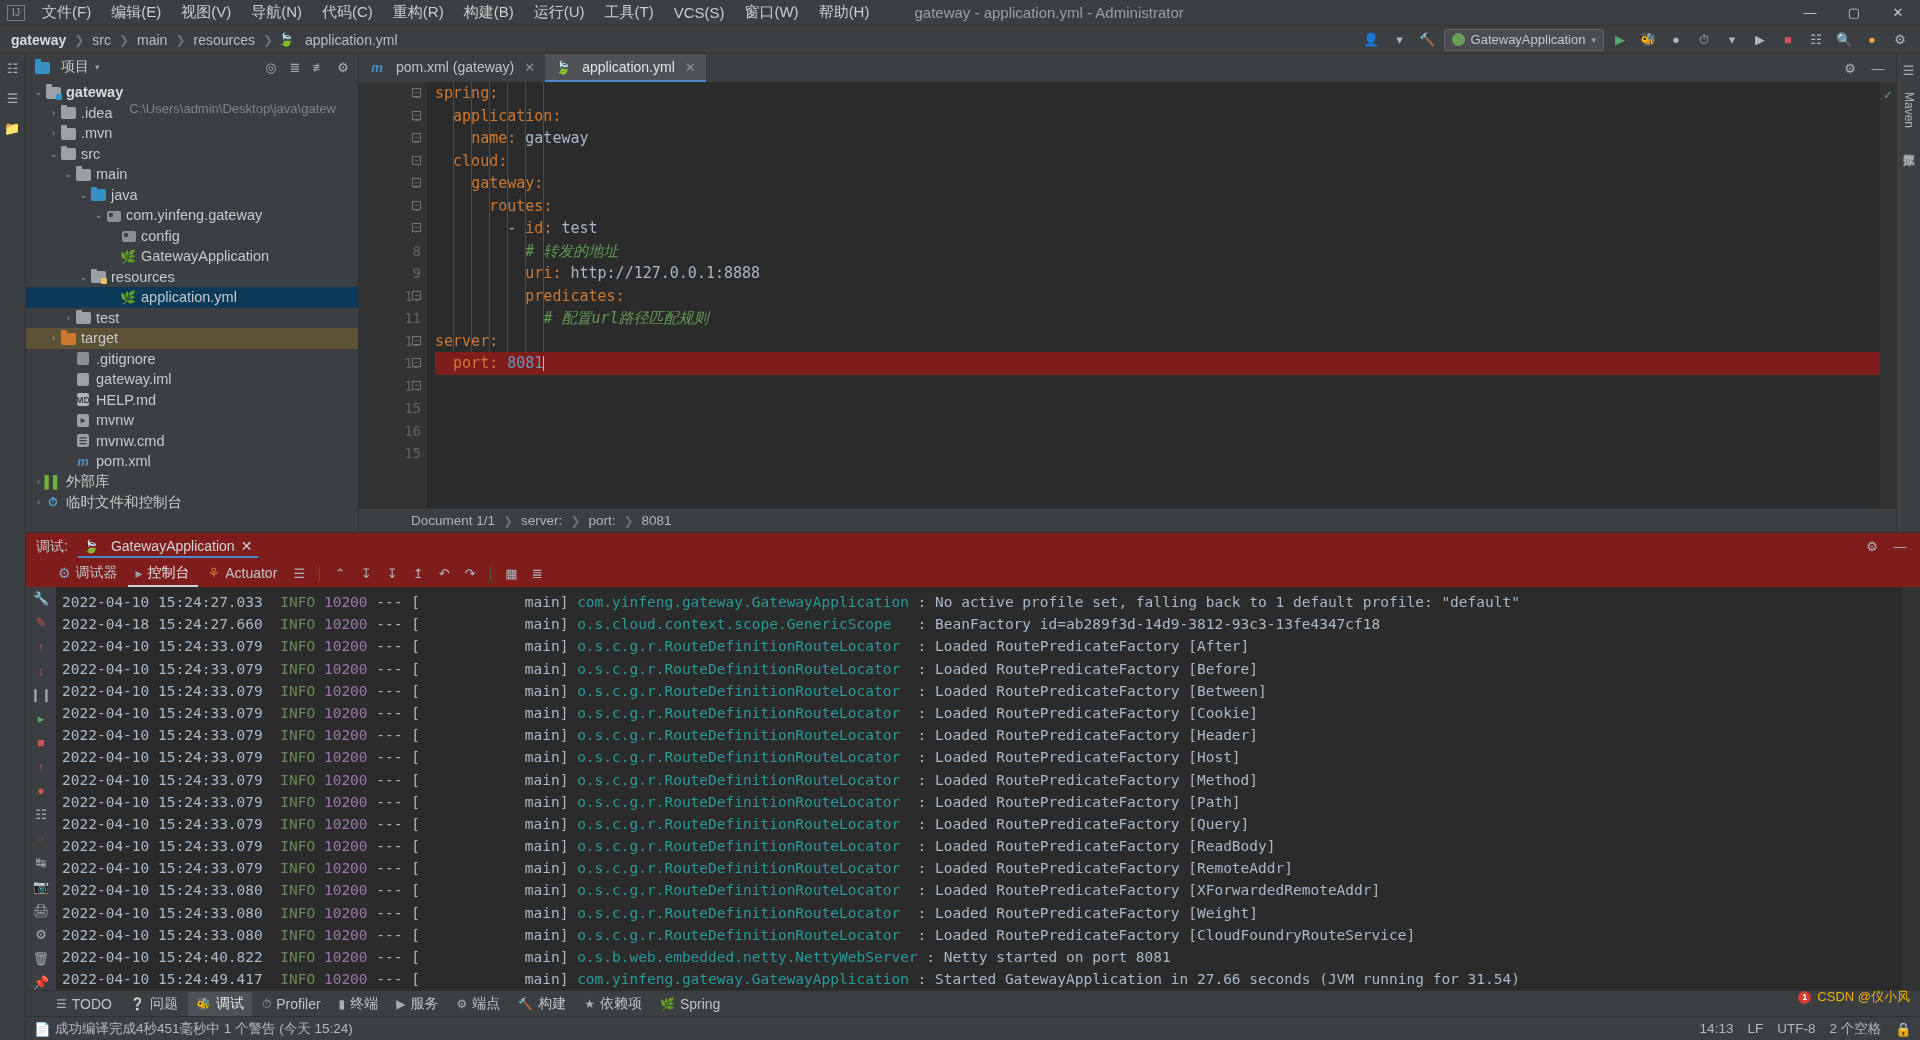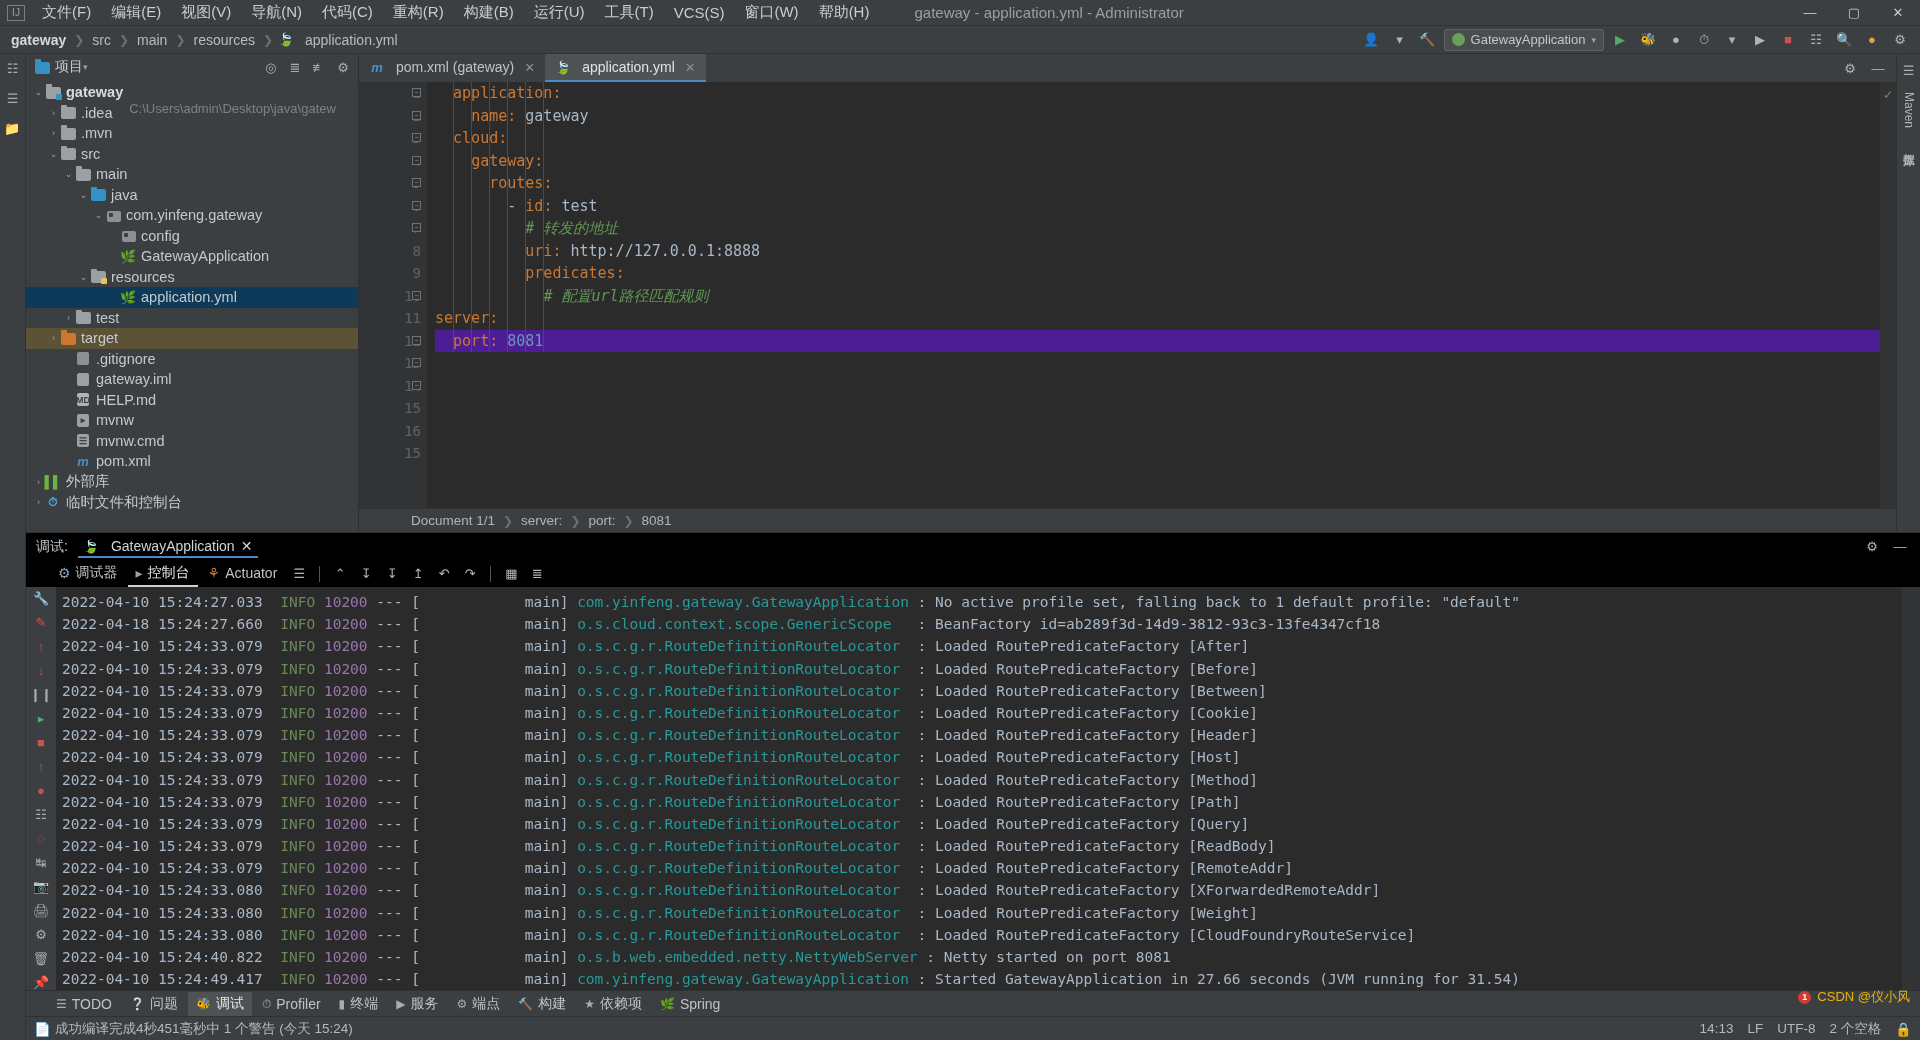--- a/index.html
+++ b/index.html
@@ -38,21 +38,21 @@
   .main { flex:1; display:flex; min-height:0; }
   .left-rail { width:26px; background:#3c3f41; border-right:1px solid #323232;
                display:flex; flex-direction:column; align-items:center; padding-top:4px; gap:10px;}
   .rail-ic { width:20px;height:20px;display:flex;align-items:center;justify-content:center;color:#a9adb0;font-size:13px;}
 
   .content-col { flex:1; display:flex; flex-direction:column; min-width:0; }
   .upper { display:flex; flex:0 0 478px; min-height:0; }
 
   
   .project { width:333px; background:#3c3f41; display:flex; flex-direction:column; border-right:1px solid #2e3133;}
-  .proj-head { height:26px; display:flex; align-items:center; padding:0 4px 0 8px; flex:0 0 26px;}
+  .proj-head { height:26px; display:flex; align-items:center; padding:0 4px 0 8px; gap:6px; flex:0 0 26px;}
   .proj-title { font-size:14px; color:#c5c9cc; }
   .chev-small { font-size:9px; color:#9aa0a4; }
   .proj-head-icons { margin-left:auto; display:flex; gap:2px; }
   .phi { width:22px;height:20px;display:flex;align-items:center;justify-content:center;color:#a9adb0;font-size:13px;border-radius:3px;}
   .tree { flex:1; overflow:hidden; background:#3c3f41; font-size:14.5px; padding-top:2px;}
   .row { height:20.5px; display:flex; align-items:center; white-space:nowrap; padding-right:4px;}
   .row.sel { background:#0d3a58; }
   .row.target-hl { background:#5c5336; }
   .arrow { width:13px; text-align:center; color:#a4a8ab; font-size:9px; flex:0 0 13px;}
   .tico { width:17px;height:15px; flex:0 0 17px; margin-right:4px; position:relative; display:inline-block;}
@@ -91,39 +91,39 @@
 
   .edit-area { flex:1; display:flex; min-height:0; position:relative; background:#2b2b2b; }
   .gutter { width:68px; flex:0 0 68px; background:#313335; position:relative;}
   .gutter .gl { height:22.5px; display:flex; align-items:center; justify-content:flex-end;
                 padding-right:6px; color:#606366; font-size:14px; font-family:"DejaVu Sans Mono", monospace;}
   .fmark { position:absolute; right:6px; width:9px;height:9px; border:1px solid #6e7174; color:#8a8e91;
            font-size:7px; line-height:7px; text-align:center; background:#313335;}
   .code { flex:1; position:relative; font-family:"DejaVu Sans Mono", monospace; font-size:15px;
           padding-left:8px; overflow:hidden; }
   .cl { height:22.5px; line-height:22.5px; white-space:pre; }
-  .cl.cur { background:#4c1d95; }
+  .cl.cur { background:#7f1d1d; }
   .k { color:#cc7832; }
   .v { color:#a9b7c6; }
   .num { color:#6897bb; }
   .cm { color:#629755; font-style:italic; }
   .dash { color:#a9b7c6; }
   .caret { display:inline-block; width:1px; height:15px; background:#bbb; vertical-align:-3px;}
   .indent-guides { position:absolute; inset:0; pointer-events:none;}
   .ig { position:absolute; width:1px; background:#4b4b4b; }
   .right-gutter { width:16px; flex:0 0 16px; background:#313335; position:relative;}
   .ok-tick { position:absolute; top:6px; left:3px; color:#5a9e5a; font-size:12px;}
   .edit-rail { width:24px; flex:0 0 24px; background:#3c3f41; border-left:1px solid #323232;
                display:flex; flex-direction:column; align-items:center; padding-top:6px; gap:8px;}
   .v-tab { writing-mode:vertical-rl; font-size:12px; color:#b0b4b7; padding:4px 2px;}
   .breadcrumbs-bar { height:24px; flex:0 0 24px; background:#3c3f41; display:flex; align-items:center;
                      padding-left:52px; gap:6px; font-size:13.5px; color:#b0b4b7; border-top:1px solid #323232;}
 
   
-  .bottom { flex:1; display:flex; flex-direction:column; background:#000000; min-height:0; border-top:1px solid #2e3133;}
+  .bottom { flex:1; display:flex; flex-direction:column; background:#7f1d1d; min-height:0; border-top:1px solid #2e3133;}
   .dbg-head { height:27px; flex:0 0 27px; display:flex; align-items:center; padding-left:10px; gap:10px;}
   .dbg-label { font-size:14px; color:#c0c4c7;}
   .dbg-tab { display:flex; align-items:center; gap:6px; font-size:14px; color:#d0d4d6;
              border-bottom:2px solid #4a88c7; padding:3px 6px 2px 6px; }
   .dbg-head-right { margin-left:auto; display:flex; gap:4px; padding-right:8px;}
   .dbg-toolbar { height:27px; flex:0 0 27px; display:flex; align-items:center; gap:2px; padding-left:24px;}
   .dtab { display:flex;align-items:center;gap:5px; font-size:14px; color:#bfc3c6; padding:3px 8px; border-bottom:2px solid transparent;}
   .dtab.active { border-bottom:2px solid #cfd2d4; color:#e2e5e7;}
   .sep-v { width:1px;height:16px;background:#4f5457;margin:0 6px;}
   .dbg-body { flex:1; display:flex; min-height:0; }
@@ -476,20 +476,21 @@
               </div>
             <div class="code" id="code">
                 <div class="indent-guides">
                   <div class="ig" style="left: 26.06px; top: 0px; height: 270px;"></div>
                   <div class="ig" style="left: 44.12px; top: 0px; height: 270px;"></div>
                   <div class="ig" style="left: 62.18px; top: 0px; height: 270px;"></div>
                   <div class="ig" style="left: 80.24px; top: 0px; height: 270px;"></div>
                   <div class="ig" style="left: 98.3px; top: 0px; height: 270px;"></div>
                   <div class="ig" style="left: 116.36px; top: 0px; height: 270px;"></div>
                 </div>
+                <div class="cl"><span class="k">spring</span><span class="k">:</span></div>
                 <div class="cl">&nbsp;&nbsp;<span class="k">application</span><span class="k">:</span></div>
                 <div class="cl">&nbsp;&nbsp;&nbsp;&nbsp;<span class="k">name</span><span class="k">: </span><span class="v">gateway</span></div>
                 <div class="cl">&nbsp;&nbsp;<span class="k">cloud</span><span class="k">:</span></div>
                 <div class="cl">&nbsp;&nbsp;&nbsp;&nbsp;<span class="k">gateway</span><span class="k">:</span></div>
                 <div class="cl">&nbsp;&nbsp;&nbsp;&nbsp;&nbsp;&nbsp;<span class="k">routes</span><span class="k">:</span></div>
                 <div class="cl">&nbsp;&nbsp;&nbsp;&nbsp;&nbsp;&nbsp;&nbsp;&nbsp;<span class="dash">- </span><span class="k">id</span><span class="k">: </span><span class="v">test</span></div>
                 <div class="cl">&nbsp;&nbsp;&nbsp;&nbsp;&nbsp;&nbsp;&nbsp;&nbsp;&nbsp;&nbsp;<span class="cm"># 转发的地址</span></div>
                 <div class="cl">&nbsp;&nbsp;&nbsp;&nbsp;&nbsp;&nbsp;&nbsp;&nbsp;&nbsp;&nbsp;<span class="k">uri</span><span class="k">: </span><span class="v">http://127.0.0.1:8888</span></div>
                 <div class="cl">&nbsp;&nbsp;&nbsp;&nbsp;&nbsp;&nbsp;&nbsp;&nbsp;&nbsp;&nbsp;<span class="k">predicates</span><span class="k">:</span></div>
                 <div class="cl">&nbsp;&nbsp;&nbsp;&nbsp;&nbsp;&nbsp;&nbsp;&nbsp;&nbsp;&nbsp;&nbsp;&nbsp;<span class="cm"># 配置url路径匹配规则</span></div>

